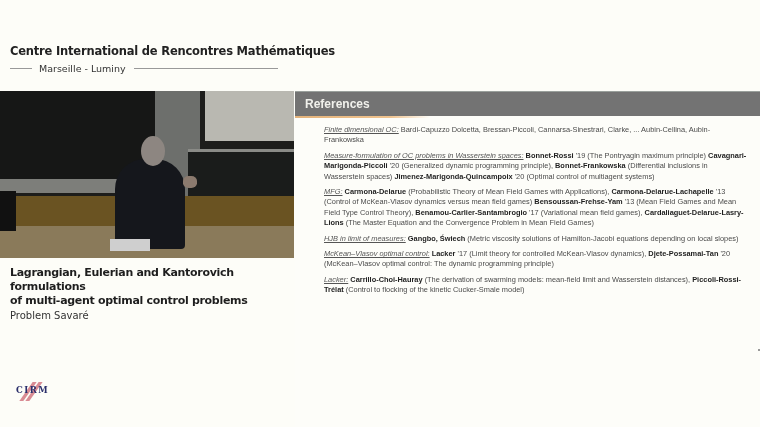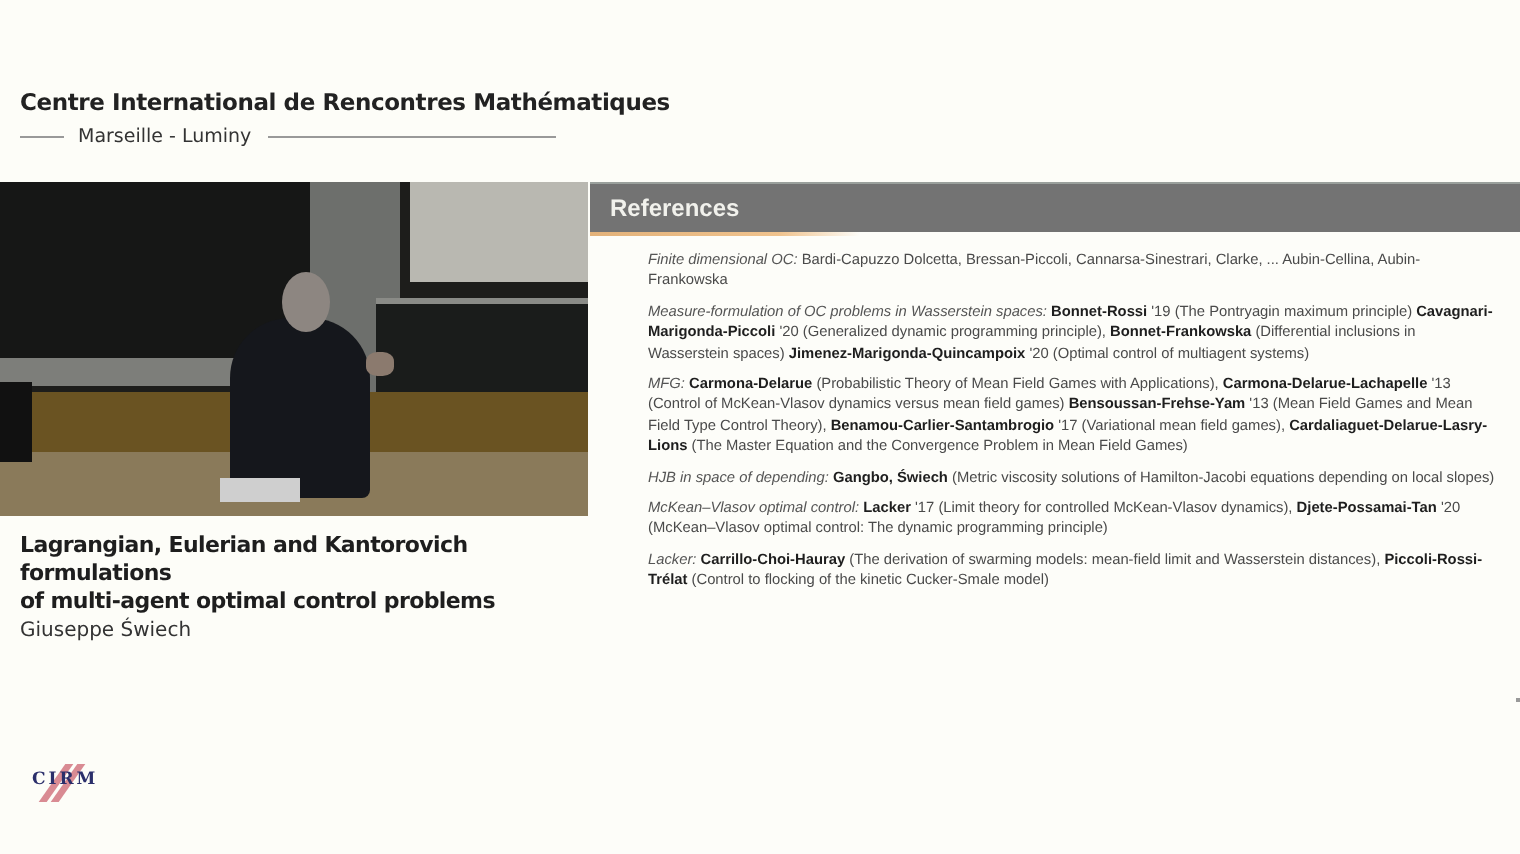--- a/index.html
+++ b/index.html
@@ -37,21 +37,21 @@
     .logo .slash { position: absolute; top: 2px; width: 4px; height: 19px; background: #d98b93; transform: skewX(-35deg); }
     .logo .txt { position: absolute; left: 2px; top: 5px; font-family: "DejaVu Serif", serif; font-weight: bold; font-size: 8.5px; color: #2b2f6b; letter-spacing: 1.5px; }
 
     .slide { position: absolute; left: 295px; top: 91px; width: 465px; height: 336px; background: #fdfdf9; }
     .slide-header { height: 25px; background: #737373; border-top: 1px solid #9aa09c; position: relative; }
     .slide-header .title { position: absolute; left: 10px; top: 5px; font-family: "Liberation Sans", sans-serif; font-weight: bold; font-size: 12px; color: #f1f1ec; }
     .slide-header .accent { position: absolute; left: 0; bottom: -2px; width: 135px; height: 2px; background: linear-gradient(90deg, #e3b27a, #f0c38e 70%, rgba(240,195,142,0)); }
 
     .refs { position: absolute; left: 29px; top: 34px; width: 425px; font-size: 7.4px; line-height: 10.4px; color: #4a4a4a; }
     .refs p { margin-bottom: 5px; }
-    .refs .cat { font-style: italic; color: #555; }
+    .refs .cat { font-style: italic; text-decoration: underline; color: #555; }
     .refs b { font-weight: bold; color: #1e1e1e; }
     .corner-dot { position: absolute; left: 758px; top: 349px; width: 2px; height: 2px; background: #999; }
   </style>
 </head>
 <body>
 
 <div class="brand">
   <div class="brand-title">Centre International de Rencontres Mathématiques</div>
   <div class="brand-sub">
     <span class="line l1"></span>
@@ -73,36 +73,36 @@
   <div class="head"></div>
   <div class="hand"></div>
   <div class="paper"></div>
 </div>
 
 <div class="talk">
   <div class="talk-title">
     <div>Lagrangian, Eulerian and Kantorovich formulations</div>
     <div>of multi-agent optimal control problems</div>
   </div>
-  <div class="talk-author">Giuseppe Świech</div>
+  <div class="talk-author">Problem Savaré</div>
 </div>
 
 <div class="logo">
   <span class="slash" style="left:12px"></span>
   <span class="slash" style="left:18px"></span>
   <span class="txt">CIRM</span>
 </div>
 
 <div class="slide">
   <div class="slide-header">
     <span class="title">References</span>
     <span class="accent"></span>
   </div>
   <div class="refs" id="refs">
       <p><span class="cat">Finite dimensional OC:</span><span> Bardi-Capuzzo Dolcetta, Bressan-Piccoli, Cannarsa-Sinestrari, Clarke, ... Aubin-Cellina, Aubin-Frankowska</span></p>
       <p><span class="cat">Measure-formulation of OC problems in Wasserstein spaces:</span><b> Bonnet-Rossi</b><span> '19 (The Pontryagin maximum principle) </span><b>Cavagnari-Marigonda-Piccoli</b><span> '20 (Generalized dynamic programming principle), </span><b>Bonnet-Frankowska</b><span> (Differential inclusions in Wasserstein spaces) </span><b>Jimenez-Marigonda-Quincampoix</b><span> '20 (Optimal control of multiagent systems)</span></p>
       <p><span class="cat">MFG:</span><b> Carmona-Delarue</b><span> (Probabilistic Theory of Mean Field Games with Applications), </span><b>Carmona-Delarue-Lachapelle</b><span> '13 (Control of McKean-Vlasov dynamics versus mean field games) </span><b>Bensoussan-Frehse-Yam</b><span> '13 (Mean Field Games and Mean Field Type Control Theory), </span><b>Benamou-Carlier-Santambrogio</b><span> '17 (Variational mean field games), </span><b>Cardaliaguet-Delarue-Lasry-Lions</b><span> (The Master Equation and the Convergence Problem in Mean Field Games)</span></p>
-      <p><span class="cat">HJB in space of depending:</span><b> Gangbo, Świech</b><span> (Metric viscosity solutions of Hamilton-Jacobi equations depending on local slopes)</span></p>
+      <p><span class="cat">HJB in limit of measures:</span><b> Gangbo, Świech</b><span> (Metric viscosity solutions of Hamilton-Jacobi equations depending on local slopes)</span></p>
       <p><span class="cat">McKean–Vlasov optimal control:</span><b> Lacker</b><span> '17 (Limit theory for controlled McKean-Vlasov dynamics), </span><b>Djete-Possamai-Tan</b><span> '20 (McKean–Vlasov optimal control: The dynamic programming principle)</span></p>
       <p><span class="cat">Lacker:</span><b> Carrillo-Choi-Hauray</b><span> (The derivation of swarming models: mean-field limit and Wasserstein distances), </span><b>Piccoli-Rossi-Trélat</b><span> (Control to flocking of the kinetic Cucker-Smale model)</span></p>
     </div>
 </div>
 <div class="corner-dot"></div>
 
 </body></html>

